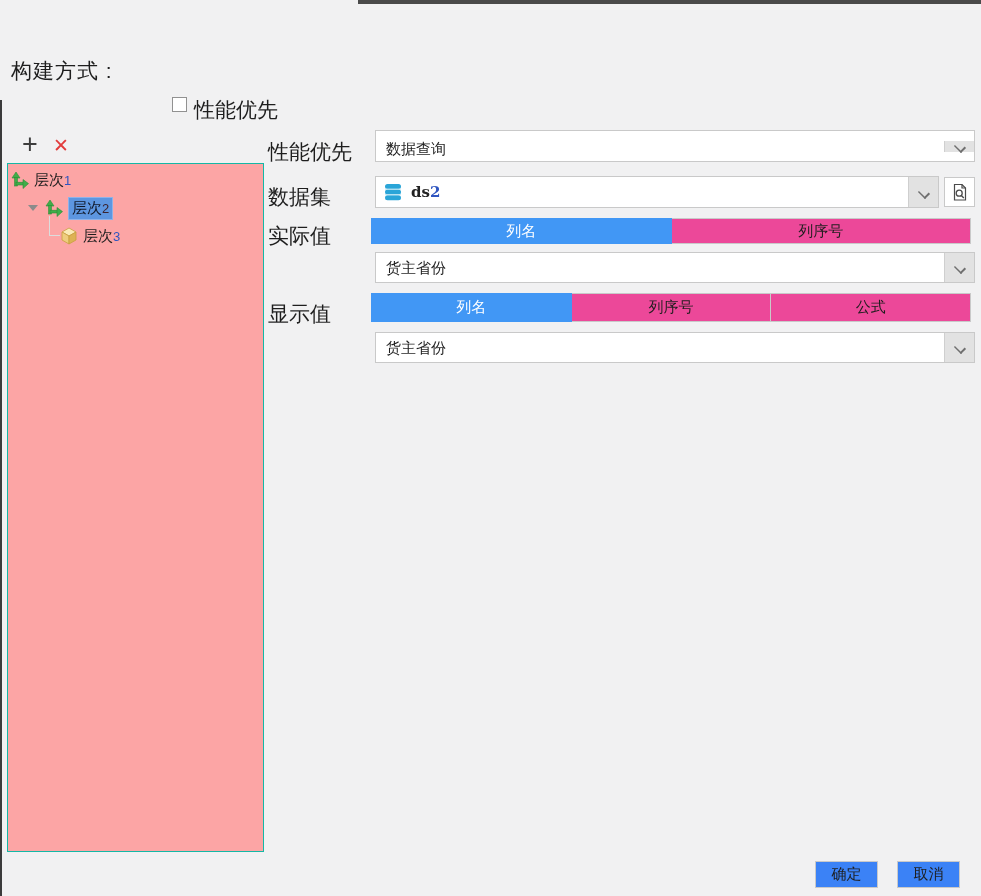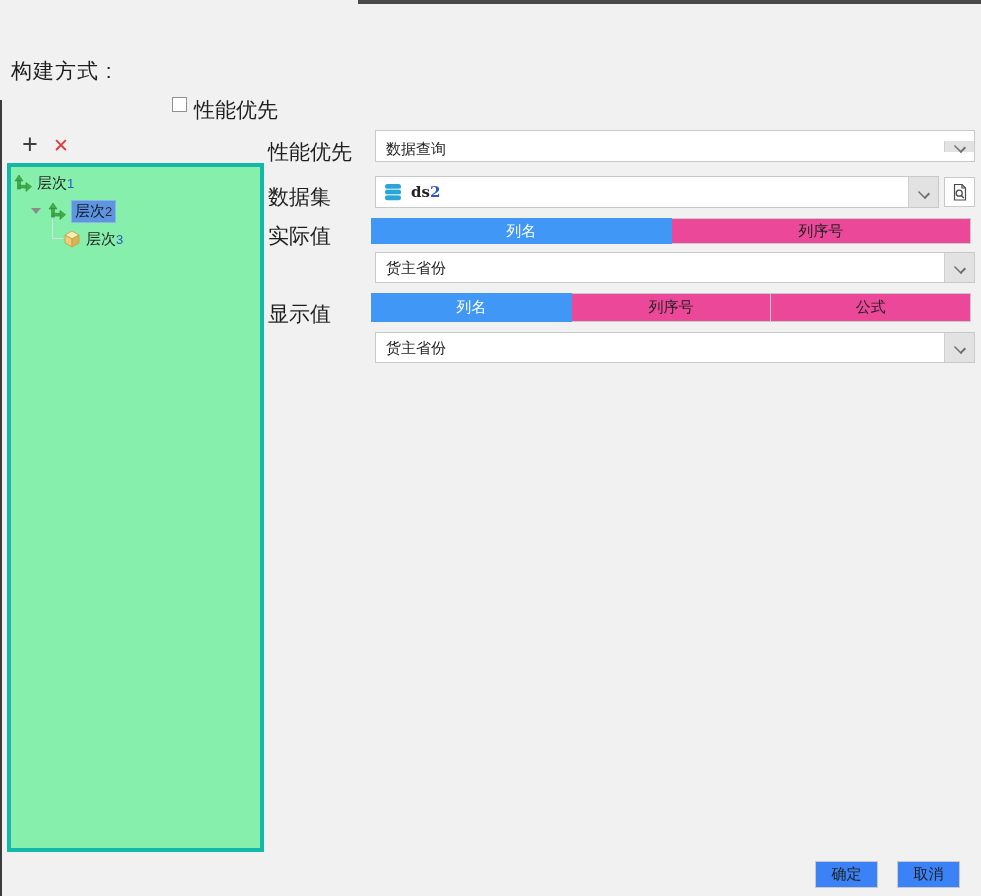--- a/index.html
+++ b/index.html
@@ -30,21 +30,21 @@
 
   
   .checkbox { position:absolute; left:172px; top:97px; width:15px; height:15px; border:1px solid #919191; background:#fff; cursor:pointer; }
   .checkbox-label { position:absolute; left:194px; top:96px; }
 
   
   .tree-add { position:absolute; left:17px; top:131px; width:26px; height:28px; font-size:27px; font-weight:400; color:#3d3d3d; line-height:26px; text-align:center; cursor:pointer; }
   .tree-del { position:absolute; left:49px; top:135px; width:24px; height:24px; font-size:19px; font-weight:bold; color:#e23b3b; line-height:22px; text-align:center; cursor:pointer; }
 
   
-  .tree-panel { position:absolute; left:7px; top:163px; width:257px; height:689px; background:#86efac; border:4px solid #14b8a6; overflow:hidden; }
+  .tree-panel { position:absolute; left:7px; top:163px; width:257px; height:689px; background:#fca5a5; border:1px solid #14b8a6; overflow:hidden; }
   .tree-row { position:absolute; height:24px; display:flex; align-items:center; }
   .tree-row-1 { left:3px; top:4px; }
   .tree-row-2 { left:20px; top:32px; }
   .tree-row-3 { left:52px; top:60px; }
   .tree-icon { width:18px; height:18px; margin-right:5px; flex:0 0 auto; }
   .expander { width:9px; height:6px; margin-right:7px; border-left:5px solid transparent; border-right:5px solid transparent; border-top:6px solid #8b8b8b; flex:0 0 auto; cursor:pointer; }
   .tree-label { font-size:15px; color:#1e1e1e; white-space:nowrap; cursor:default; }
   .tree-label .num { color:#2f55c0; font-size:13px; }
   .tree-label.selected { background:#5d96e0; border:1px solid #8fb2e8; color:#101828; padding:1px 3px; }
   .tree-label.selected .num { color:#3b2430; }

